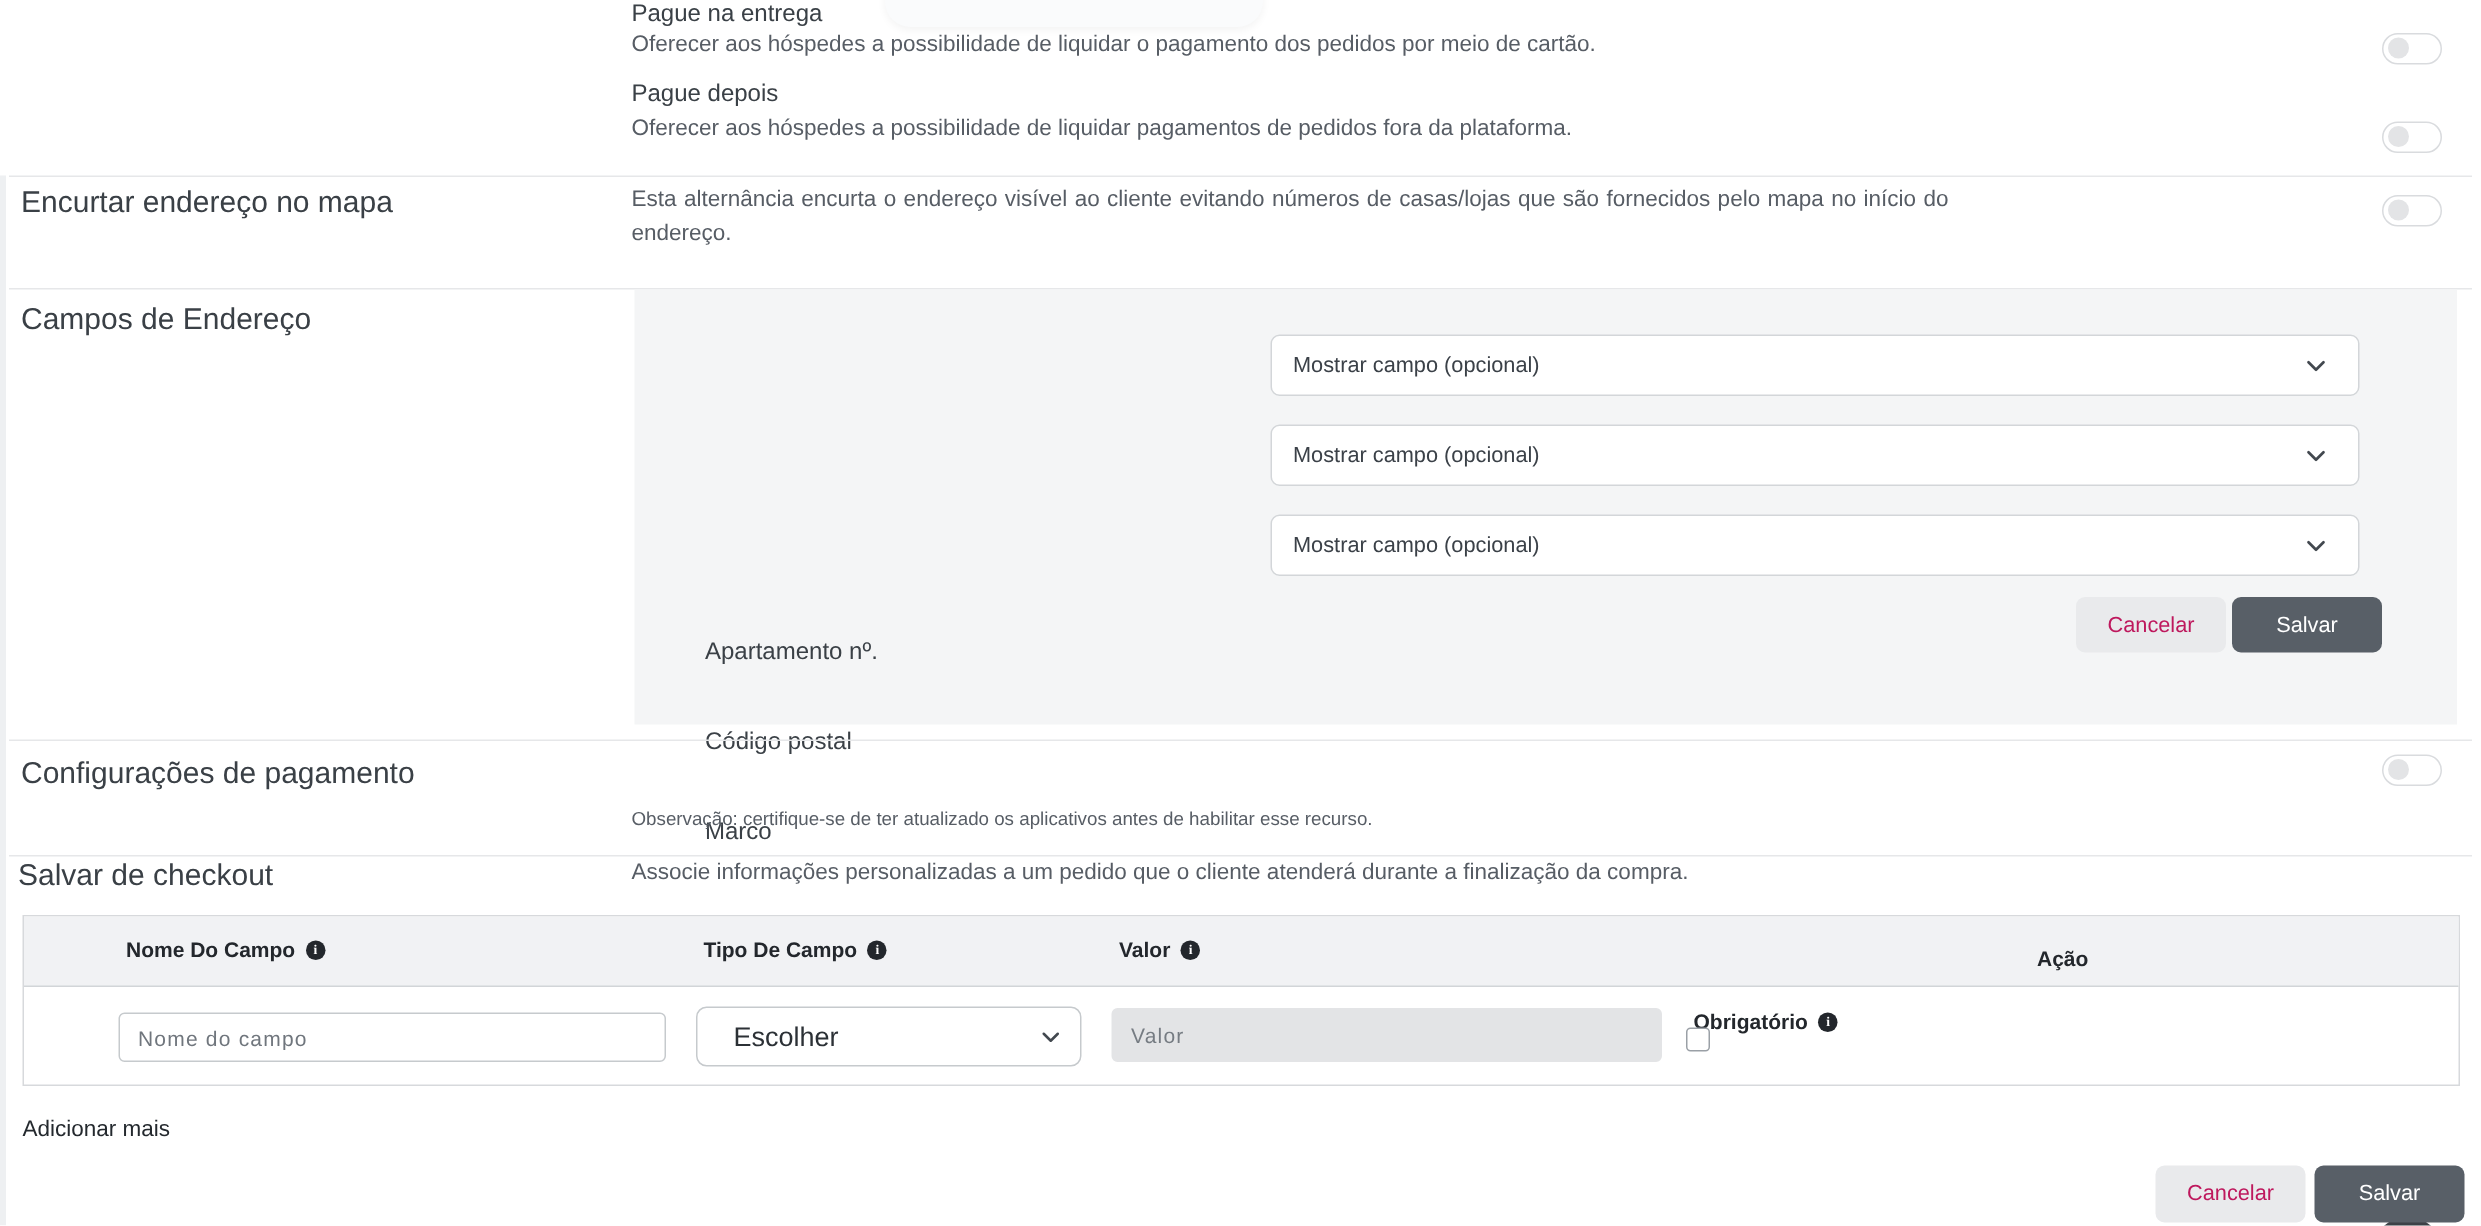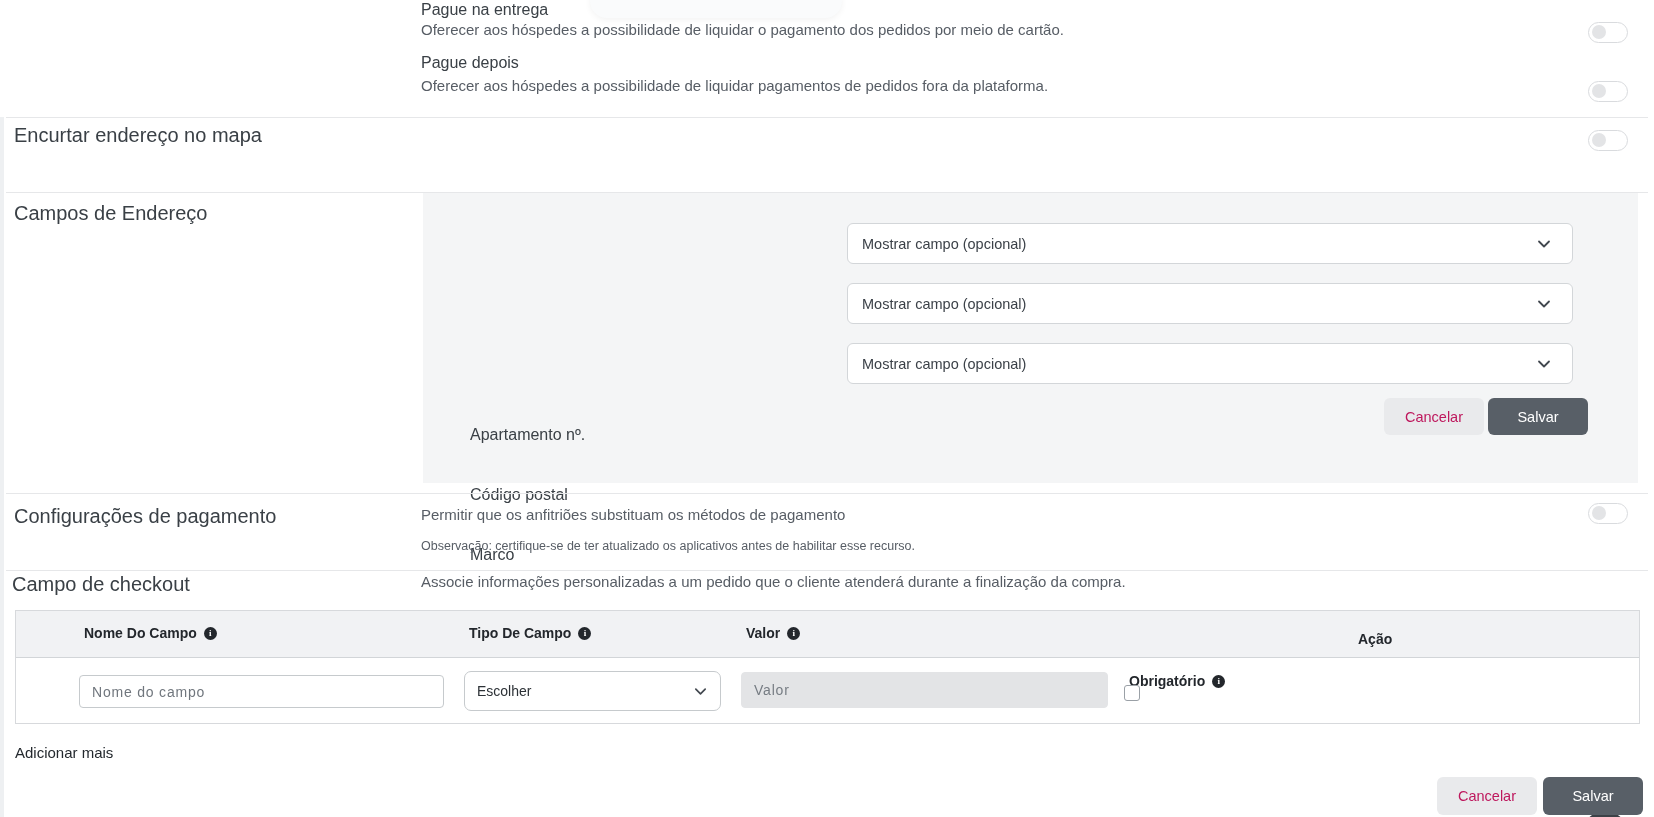--- a/index.html
+++ b/index.html
@@ -71,21 +71,21 @@
     font-size:14px; color:#3a4046; padding:0 12px; letter-spacing:0.8px;
     font-family:"Liberation Sans","DejaVu Sans",sans-serif;
   }
   .text-input::placeholder { color:#70767d; opacity:1; }
   .text-input.disabled { background:#e3e4e6; border-color:#e3e4e6; }
   .text-input.disabled::placeholder { color:#767c83; }
   .select-box {
     position:absolute; background:#fff; border:1px solid #c6cacd; border-radius:7px;
     display:flex; align-items:center; padding:0 12px; cursor:pointer;
   }
-  .select-box .sel-text { font-size:14px; color:#2c3136; flex:1; }
+  .select-box .sel-text { font-size:18px; color:#2c3136; flex:1;margin-left:12px; }
   .checkbox {
     position:absolute; width:16px; height:16px; border:1.5px solid #9aa0a6;
     border-radius:3px; background:#fff; cursor:pointer;
   }
   .add-more { font-size:15px; color:#24292e; cursor:pointer; white-space:nowrap; }
   .fab { position:absolute; left:1582px; top:811px; width:46px; height:46px; border-radius:50%; background:#3c4147; z-index:0; }
   .footer-btn { position:absolute; z-index:1; height:38px; }
 </style>
 </head>
 <body>
@@ -103,20 +103,21 @@
 
   <div class="abs row-title" style="left:421px; top:54px;">Pague depois</div>
   <div class="abs row-desc" style="left:421px; top:77px;">Oferecer aos hóspedes a possibilidade de liquidar pagamentos de pedidos fora da plataforma.</div>
   <div class="abs toggle" style="left:1588px; top:81px;">
       <span class="knob"></span>
     </div>
 
   <div class="abs divider" style="top:117px;"></div>
 
   <div class="abs section-label" style="left:14px; top:124px;">Encurtar endereço no mapa</div>
+  <div class="abs row-desc-wrap" style="left:421px; top:121px; width:878px;">Esta alternância encurta o endereço visível ao cliente evitando números de casas/lojas que são fornecidos pelo mapa no início do endereço.</div>
   <div class="abs toggle" style="left:1588px; top:130px;">
       <span class="knob"></span>
     </div>
 
   <div class="abs divider" style="top:192px;"></div>
 
   <div class="abs section-label" style="left:14px; top:202px;">Campos de Endereço</div>
 
   <div class="abs panel">
     <div class="dd-label" style="top:233px;">Apartamento nº.</div>
@@ -149,29 +150,28 @@
         </span>
     </div>
 
     <button class="btn btn-cancel abs" style="left:961px; top:205px;">Cancelar</button>
     <button class="btn btn-save abs" style="left:1065px; top:205px;">Salvar</button>
   </div>
 
   <div class="abs divider" style="top:493px;"></div>
 
   <div class="abs section-label" style="left:14px; top:505px;">Configurações de pagamento</div>
-  <div class="abs row-desc" style="left:421px; top:506px;">Permitir que os anfitriões substituam os métodos de pagamento</div>
   <div class="abs row-note" style="left:421px; top:539px;">Observação: certifique-se de ter atualizado os aplicativos antes de habilitar esse recurso.</div>
   <div class="abs toggle" style="left:1588px; top:503px;">
       <span class="knob"></span>
     </div>
 
   <div class="abs divider" style="top:570px;"></div>
 
-  <div class="abs section-label" style="left:12px; top:573px;">Campo de checkout</div>
+  <div class="abs section-label" style="left:12px; top:573px;">Salvar de checkout</div>
   <div class="abs row-desc" style="left:421px; top:573px;">Associe informações personalizadas a um pedido que o cliente atenderá durante a finalização da compra.</div>
 
   <div class="abs table">
     <div class="thead">
       <div class="th" style="left:68px;">
         <span>Nome Do Campo</span>
         <span class="info-i">i</span>
       </div>
       <div class="th" style="left:453px;">
         <span>Tipo De Campo</span>

